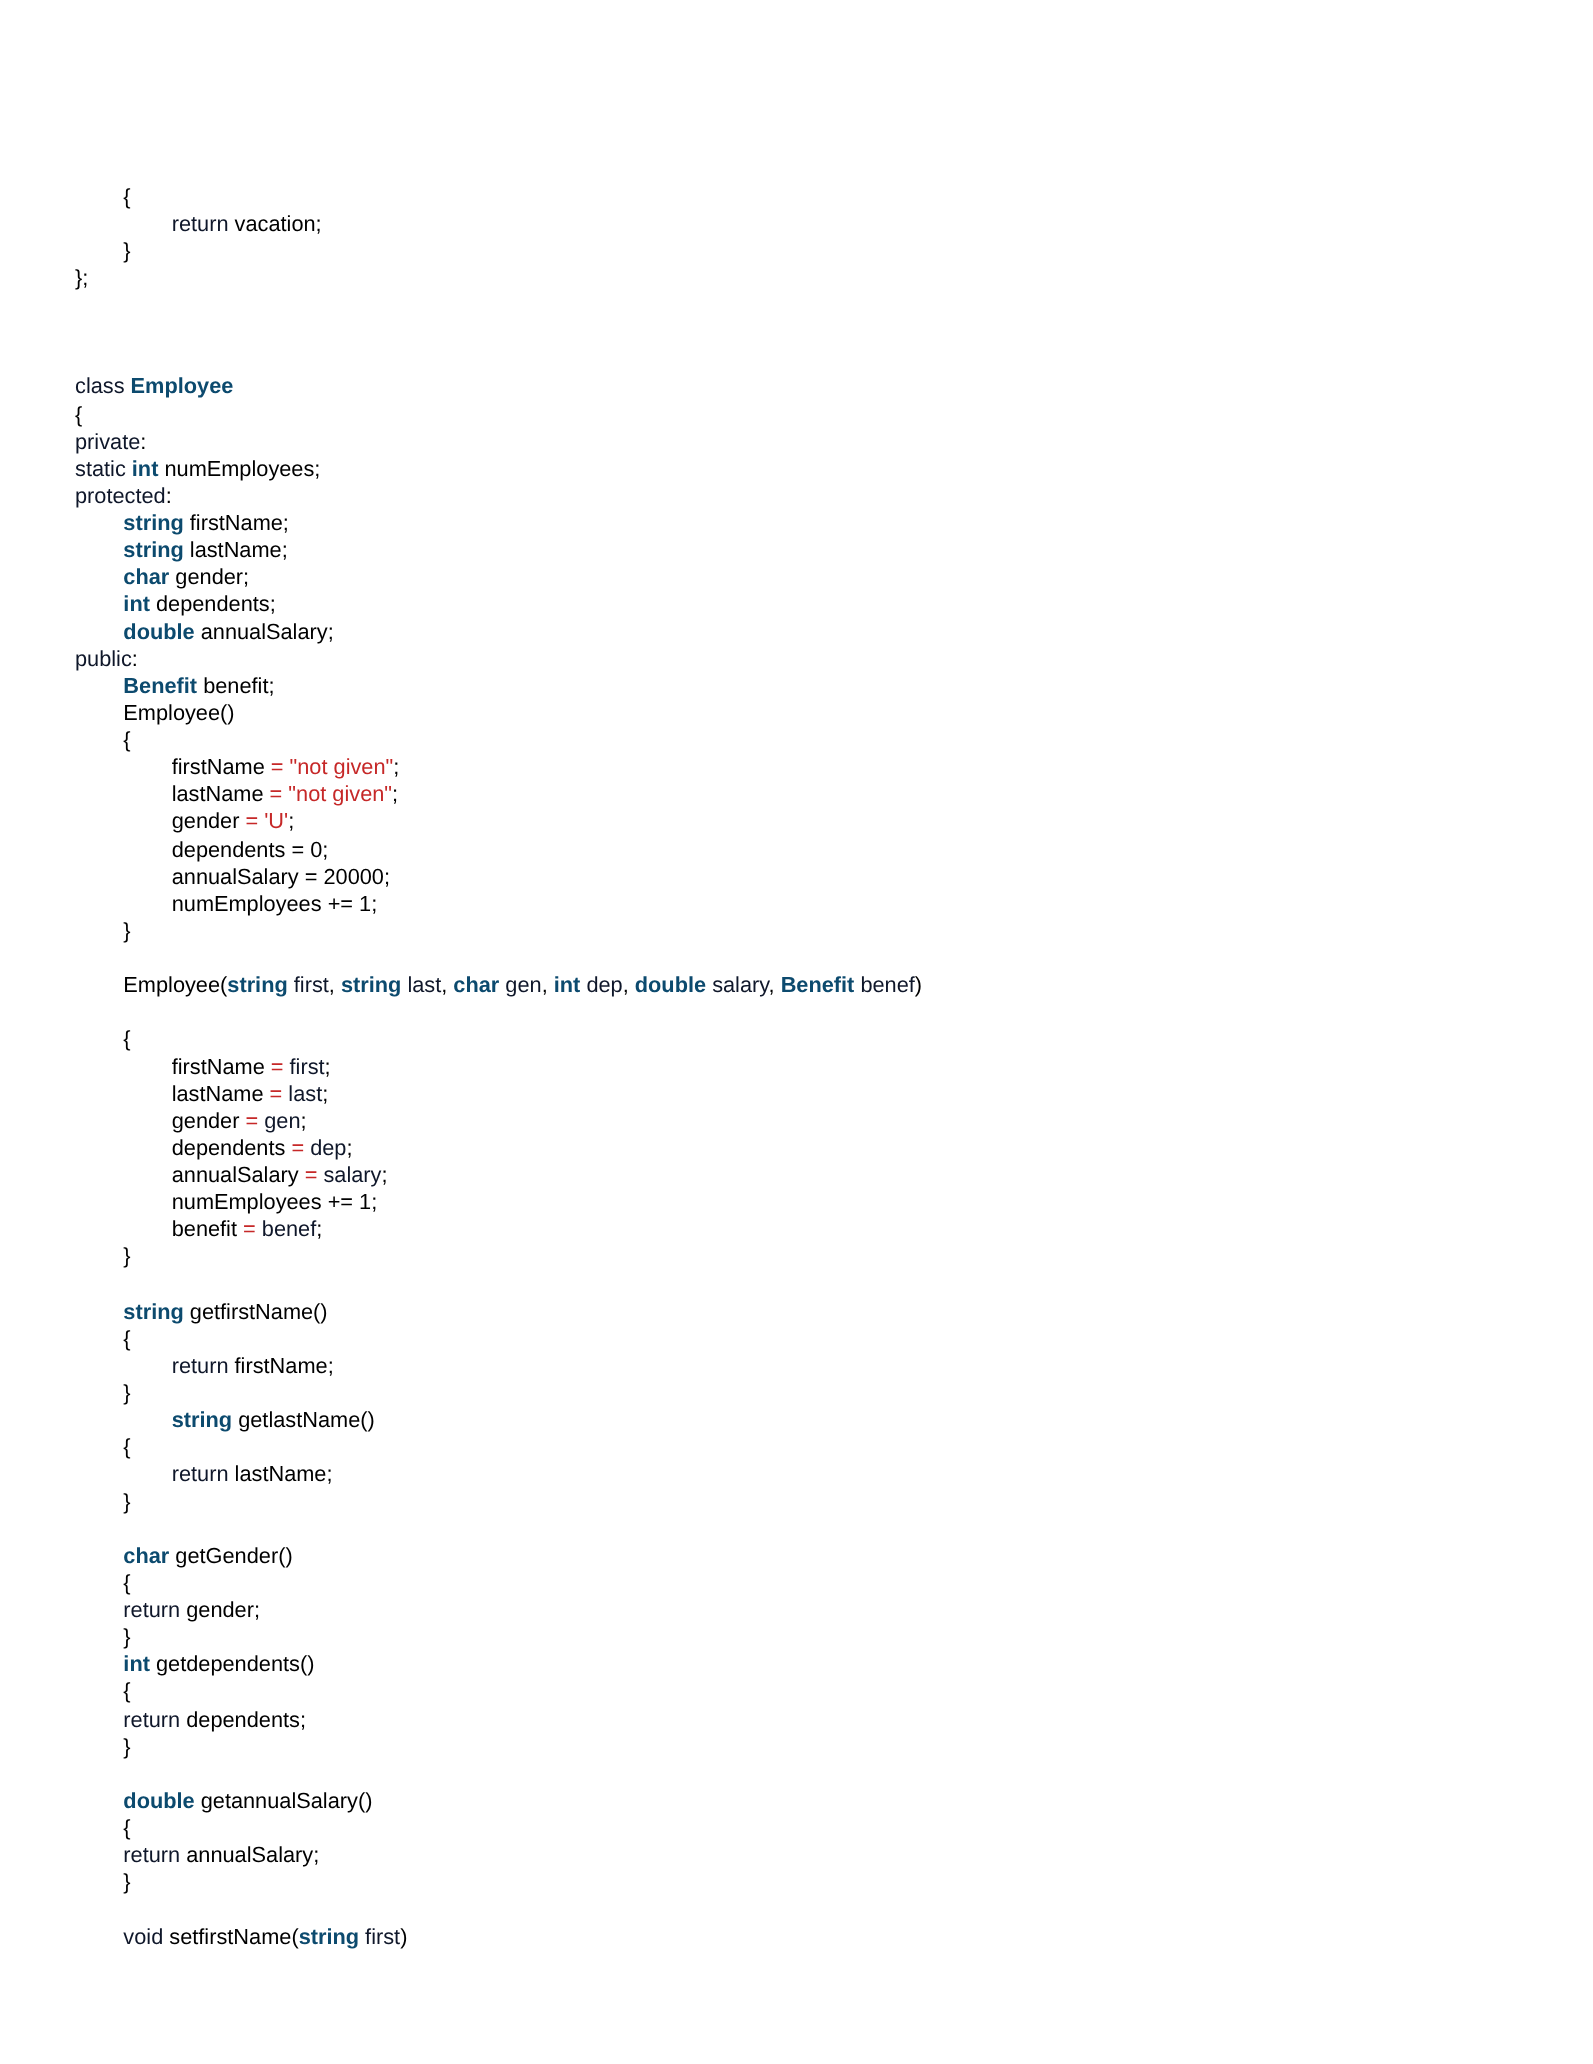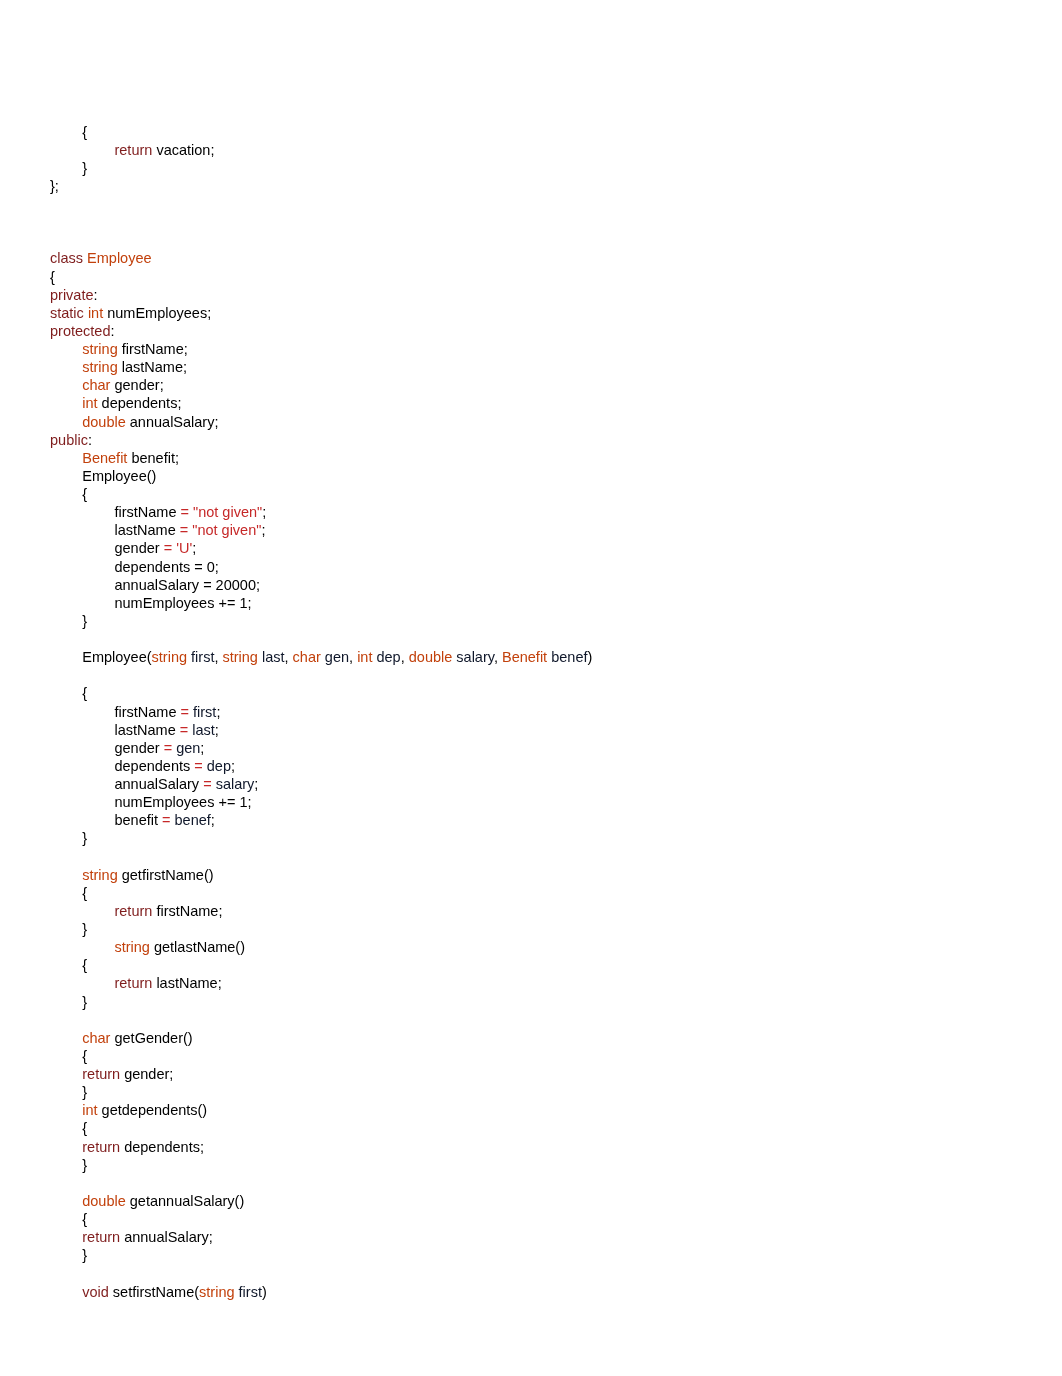--- a/index.html
+++ b/index.html
@@ -6,22 +6,22 @@
     margin: 0;
     padding: 50px;
     background: #ffffff;
     font-family: "Segoe UI", "Helvetica Neue", Arial, sans-serif;
     font-size: 14.5px;
     line-height: 1.25;
     color: #000;
     white-space: pre;
     tab-size: 8;
   }
-  .kw { color: #7f1d1d; }       
-  .type { color: #c2410c; }     
+  .kw { color: #0f172a; }       
+  .type { color: #0c4a6e; font-weight: bold; }     
   .str { color: #c62828; }      
   .param { color: #0f172a; }    
   .op { color: #c62828; }       
 </style>
 </head>
 <body>
 
 
 
 <div id="code"><div><span>        {</span></div><div><span>                </span><span class="kw">return</span><span> vacation;</span></div><div><span>        }</span></div><div><span>};</span></div><div>&nbsp;</div><div>&nbsp;</div><div>&nbsp;</div><div><span class="kw">class</span><span> </span><span class="type">Employee</span></div><div><span>{</span></div><div><span class="kw">private</span><span>:</span></div><div><span class="kw">static</span><span> </span><span class="type">int</span><span> numEmployees;</span></div><div><span class="kw">protected</span><span>:</span></div><div><span>        </span><span class="type">string</span><span> firstName;</span></div><div><span>        </span><span class="type">string</span><span> lastName;</span></div><div><span>        </span><span class="type">char</span><span> gender;</span></div><div><span>        </span><span class="type">int</span><span> dependents;</span></div><div><span>        </span><span class="type">double</span><span> annualSalary;</span></div><div><span class="kw">public</span><span>:</span></div><div><span>        </span><span class="type">Benefit</span><span> benefit;</span></div><div><span>        Employee()</span></div><div><span>        {</span></div><div><span>                firstName </span><span class="op">=</span><span> </span><span class="str">"not given"</span><span>;</span></div><div><span>                lastName </span><span class="op">=</span><span> </span><span class="str">"not given"</span><span>;</span></div><div><span>                gender </span><span class="op">=</span><span> </span><span class="str">'U'</span><span>;</span></div><div><span>                dependents = 0;</span></div><div><span>                annualSalary = 20000;</span></div><div><span>                numEmployees += 1;</span></div><div><span>        }</span></div><div>&nbsp;</div><div><span>        Employee(</span><span class="type">string</span><span> </span><span class="param">first</span><span>, </span><span class="type">string</span><span> </span><span class="param">last</span><span>, </span><span class="type">char</span><span> </span><span class="param">gen</span><span>, </span><span class="type">int</span><span> </span><span class="param">dep</span><span>, </span><span class="type">double</span><span> </span><span class="param">salary</span><span>, </span><span class="type">Benefit</span><span> </span><span class="param">benef</span><span>)</span></div><div>&nbsp;</div><div><span>        {</span></div><div><span>                firstName </span><span class="op">=</span><span> </span><span class="param">first</span><span>;</span></div><div><span>                lastName </span><span class="op">=</span><span> </span><span class="param">last</span><span>;</span></div><div><span>                gender </span><span class="op">=</span><span> </span><span class="param">gen</span><span>;</span></div><div><span>                dependents </span><span class="op">=</span><span> </span><span class="param">dep</span><span>;</span></div><div><span>                annualSalary </span><span class="op">=</span><span> </span><span class="param">salary</span><span>;</span></div><div><span>                numEmployees += 1;</span></div><div><span>                benefit </span><span class="op">=</span><span> </span><span class="param">benef</span><span>;</span></div><div><span>        }</span></div><div>&nbsp;</div><div><span>        </span><span class="type">string</span><span> getfirstName()</span></div><div><span>        {</span></div><div><span>                </span><span class="kw">return</span><span> firstName;</span></div><div><span>        }</span></div><div><span>                </span><span class="type">string</span><span> getlastName()</span></div><div><span>        {</span></div><div><span>                </span><span class="kw">return</span><span> lastName;</span></div><div><span>        }</span></div><div>&nbsp;</div><div><span>        </span><span class="type">char</span><span> getGender()</span></div><div><span>        {</span></div><div><span>        </span><span class="kw">return</span><span> gender;</span></div><div><span>        }</span></div><div><span>        </span><span class="type">int</span><span> getdependents()</span></div><div><span>        {</span></div><div><span>        </span><span class="kw">return</span><span> dependents;</span></div><div><span>        }</span></div><div>&nbsp;</div><div><span>        </span><span class="type">double</span><span> getannualSalary()</span></div><div><span>        {</span></div><div><span>        </span><span class="kw">return</span><span> annualSalary;</span></div><div><span>        }</span></div><div>&nbsp;</div><div><span>        </span><span class="kw">void</span><span> setfirstName(</span><span class="type">string</span><span> </span><span class="param">first</span><span>)</span></div></div>

